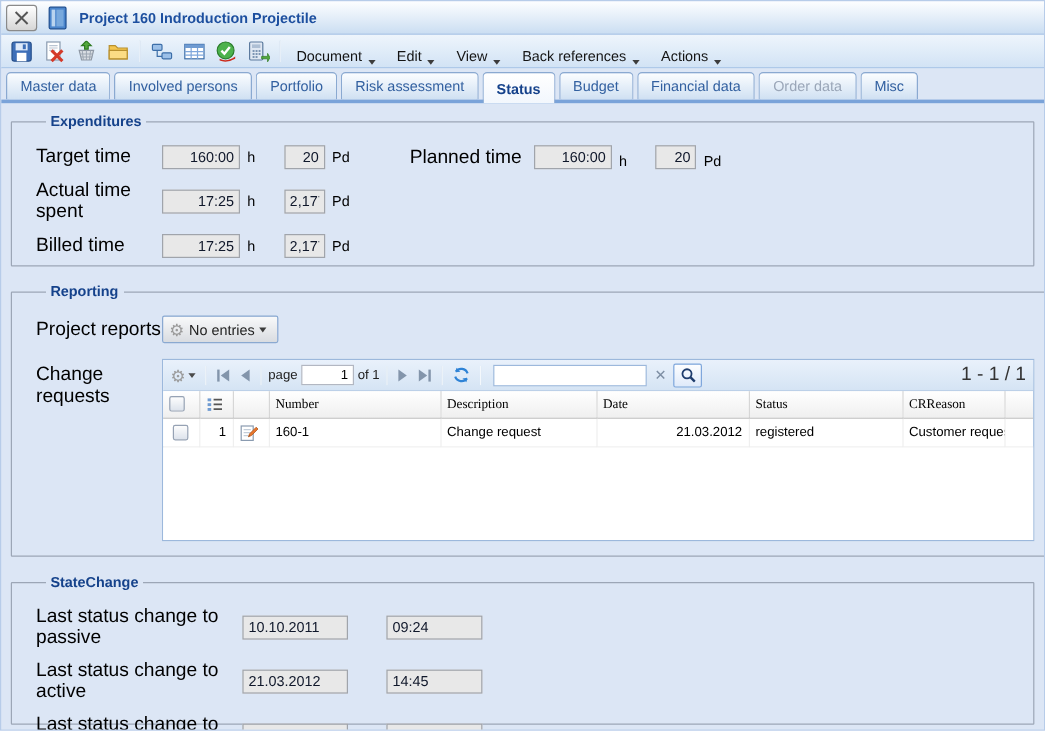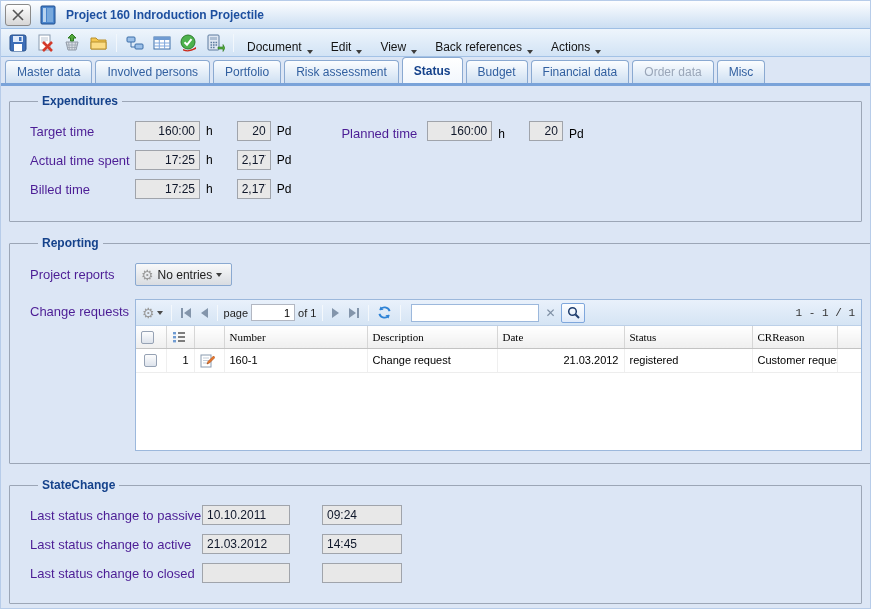--- a/index.html
+++ b/index.html
@@ -32,21 +32,21 @@
     background: linear-gradient(#eef5fc, #d2e3f5);
     border-bottom: 1px solid #a3c2e6;
   }
   .tool-btn { width: 25px; height: 23px; display: flex; align-items: center; justify-content: center; border-radius: 2px; }
   .tb-sep { width: 1px; height: 18px; background: #b3c9e3; border-right: 1px solid #f2f7fc; margin: 0 3px; }
   .menu-item { display: flex; align-items: flex-end; gap: 5px; padding: 0 8px; height: 23px; font-size: 12px; color: #141414; }
   .caret { width: 0; height: 0; border-left: 3.5px solid transparent; border-right: 3.5px solid transparent; border-top: 4px solid #3c3c3c; }
 
   
   .tabbar { position: relative; height: 29px; background: #dce6f5; }
-  .tabs { display: flex; gap: 3px; padding: 3px 0 0 4px; align-items: flex-end; height: 26px; }
+  .tabs { display: flex; gap: 3px; padding: 3px 0 0 4px; height: 26px; }
   .tab {
     height: 23px; padding: 0 11px; display: flex; align-items: center;
     border: 1px solid #8aa9d1; border-bottom: none; border-radius: 4px 4px 0 0;
     background: linear-gradient(#fbfdff, #cfe0f2);
     font-size: 12px; color: #3260a0; white-space: nowrap; cursor: pointer;
   }
   .tab.active {
     background: linear-gradient(#ffffff, #f2f7fd);
     color: #15428b; font-weight: bold; height: 26px; position: relative; z-index: 2;
   }
@@ -55,21 +55,21 @@
 
   
   .content { padding-top: 8px; }
   fieldset {
     margin: 0 8px 14px 8px; border: 1px solid #9ca6b6; border-radius: 1px;
     padding: 4px 12px 10px 20px;
   }
   legend { color: #15428b; font-weight: bold; font-size: 12px; padding: 0 4px; margin-left: 8px; }
 
   .form-row { display: flex; align-items: center; margin-top: 9px; }
-  .form-label { width: 105px; font-size: 13px; color: #4c1d95; flex: none; }
+  .form-label { width: 105px; font-size: 16px; color: #000000; flex: none; }
   .ro-field {
     height: 20px; background: #e8e8e8; border: 1px solid #a0a4ab;
     font-family: "Liberation Sans", sans-serif; font-size: 12px; color: #0f172a; padding: 0 4px;
   }
   .ro-field.num { text-align: right; }
   .w-hours { width: 65px; }
   .w-pd { width: 34px; margin-left: 24px; }
   .unit { font-size: 12px; margin-left: 6px; }
   .planned-group { display: flex; align-items: flex-end; margin-left: 50px; }
   .planned-group .form-label { width: auto; margin-right: 10px; }
@@ -93,21 +93,21 @@
   .pager-btn { height: 20px; display: flex; align-items: center; justify-content: center; padding: 0 2px; cursor: pointer; }
   .pager .caret { border-top-color: #4a4a4a; margin-left: 2px; }
   .pg-sep { width: 1px; height: 16px; background: #c3d4e8; border-right: 1px solid #f4f8fc; margin: 0 3px; }
   .page-input { width: 44px; height: 17px; border: 1px solid #b2b7c2; font-size: 11px; text-align: right; padding: 0 4px; font-family: inherit; }
   .search-input { width: 128px; height: 18px; border: 1px solid #9cb8dc; font-size: 11px; padding: 0 4px; font-family: inherit; margin-left: 4px; }
   .x-btn { color: #7d8ea3; font-size: 12px; padding: 0 3px; cursor: pointer; }
   .search-btn {
     width: 24px; height: 20px; display: flex; align-items: center; justify-content: center;
     border: 1px solid #7fa7dc; border-radius: 2px; background: linear-gradient(#fdfeff, #dfeafa); cursor: pointer;
   }
-  .pager-range { margin-left: auto; font-size: 11px; color: #333; font-family: Liberation Mono, monospace; }
+  .pager-range { margin-left: auto; font-size: 16px; color: #333; }
 
   table.grid { border-collapse: collapse; width: 100%; table-layout: fixed; font-size: 11px; }
   table.grid th {
     height: 22px; background: linear-gradient(#ffffff, #efefef);
     border-right: 1px solid #d6d6d6; border-bottom: 1px solid #c3c3c3;
     font-weight: normal; text-align: left; padding: 0 5px; color: #000; overflow: hidden; white-space: nowrap; font-family: Liberation Serif, serif;
   }
   table.grid td {
     height: 24px; border-right: 1px solid #efefef; border-bottom: 1px solid #ededed;
     padding: 0 5px; color: #000; overflow: hidden; white-space: nowrap; background: #fff;

